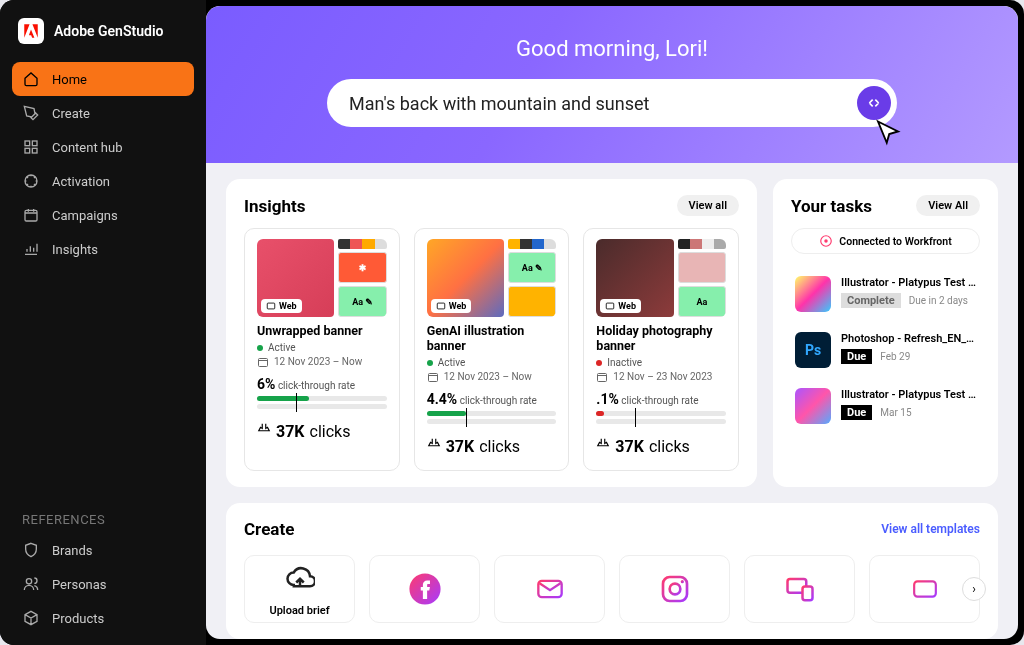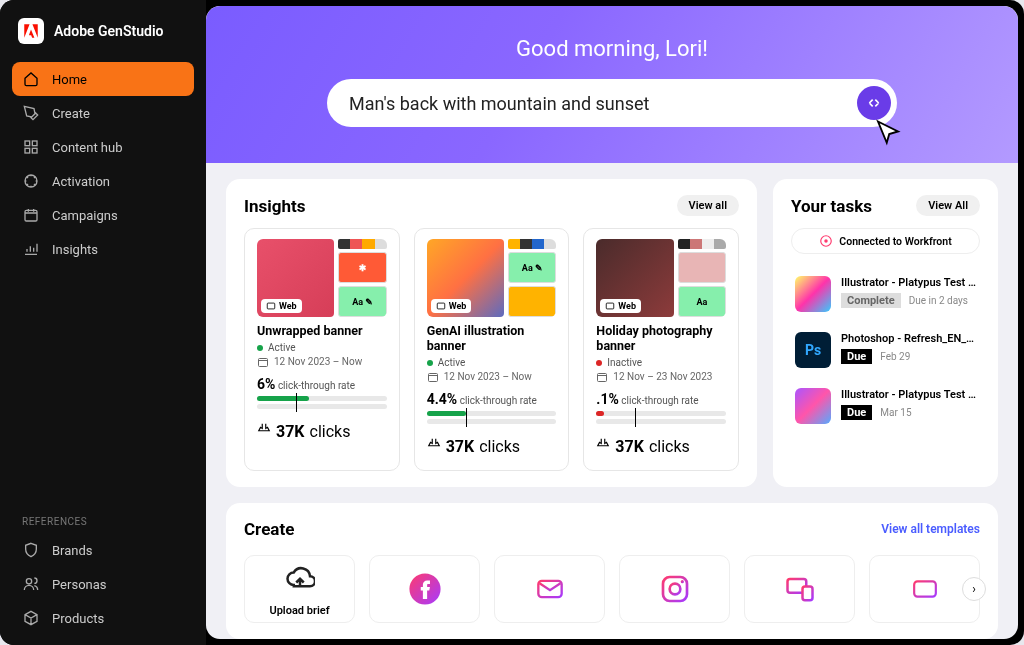--- a/index.html
+++ b/index.html
@@ -11,21 +11,21 @@
 .brand { display:flex; align-items:center; gap:10px; padding:8px 18px 18px; }
 .brand-logo { width:26px; height:26px; background:#fff; border-radius:6px; display:flex; align-items:center; justify-content:center; }
 .brand-logo svg { width:18px; height:18px; }
 .brand-name { font-size:14px; font-weight:600; color:#fff; }
 .nav { padding:0 12px; }
 .nav-item { display:flex; align-items:center; gap:12px; padding:8px 10px; border-radius:8px; font-size:13px; color:#ccc; cursor:pointer; }
 .nav-item.active { background:#f97316; color:#000; }
 .nav-item.active .nav-icon { color:#000; }
 .nav-icon { width:18px; height:18px; display:flex; align-items:center; justify-content:center; color:#aaa; flex-shrink:0; }
 .nav-spacer { flex:1; }
-.ref-label { padding:0 22px 6px; font-size:10px; letter-spacing:.5px; color:#777; }
+.ref-label { padding:0 22px 6px; font-size:13px; letter-spacing:.5px; color:#777; }
 
 
 .top-icons { position:absolute; top:14px; right:20px; display:flex; align-items:center; gap:16px; }
 .top-icn { width:20px; height:20px; color:#fff; cursor:pointer; display:flex; align-items:center; justify-content:center; }
 .avatar { width:24px; height:24px; border-radius:50%; background:linear-gradient(135deg,#c9a,#876); border:1px solid #444; }
 
 
 .main { flex:1; background:#f0f0f5; border-radius:14px; margin:6px 6px 6px 0; overflow-y:auto; overflow-x:hidden; }
 .hero { background:linear-gradient(120deg,#7a5cff 0%,#8a67ff 40%,#b39aff 100%); padding:30px 40px 36px; text-align:center; border-radius:14px 14px 0 0; position:relative; }
 .greet { color:#fff; font-size:22px; font-weight:400; margin-bottom:18px; }

